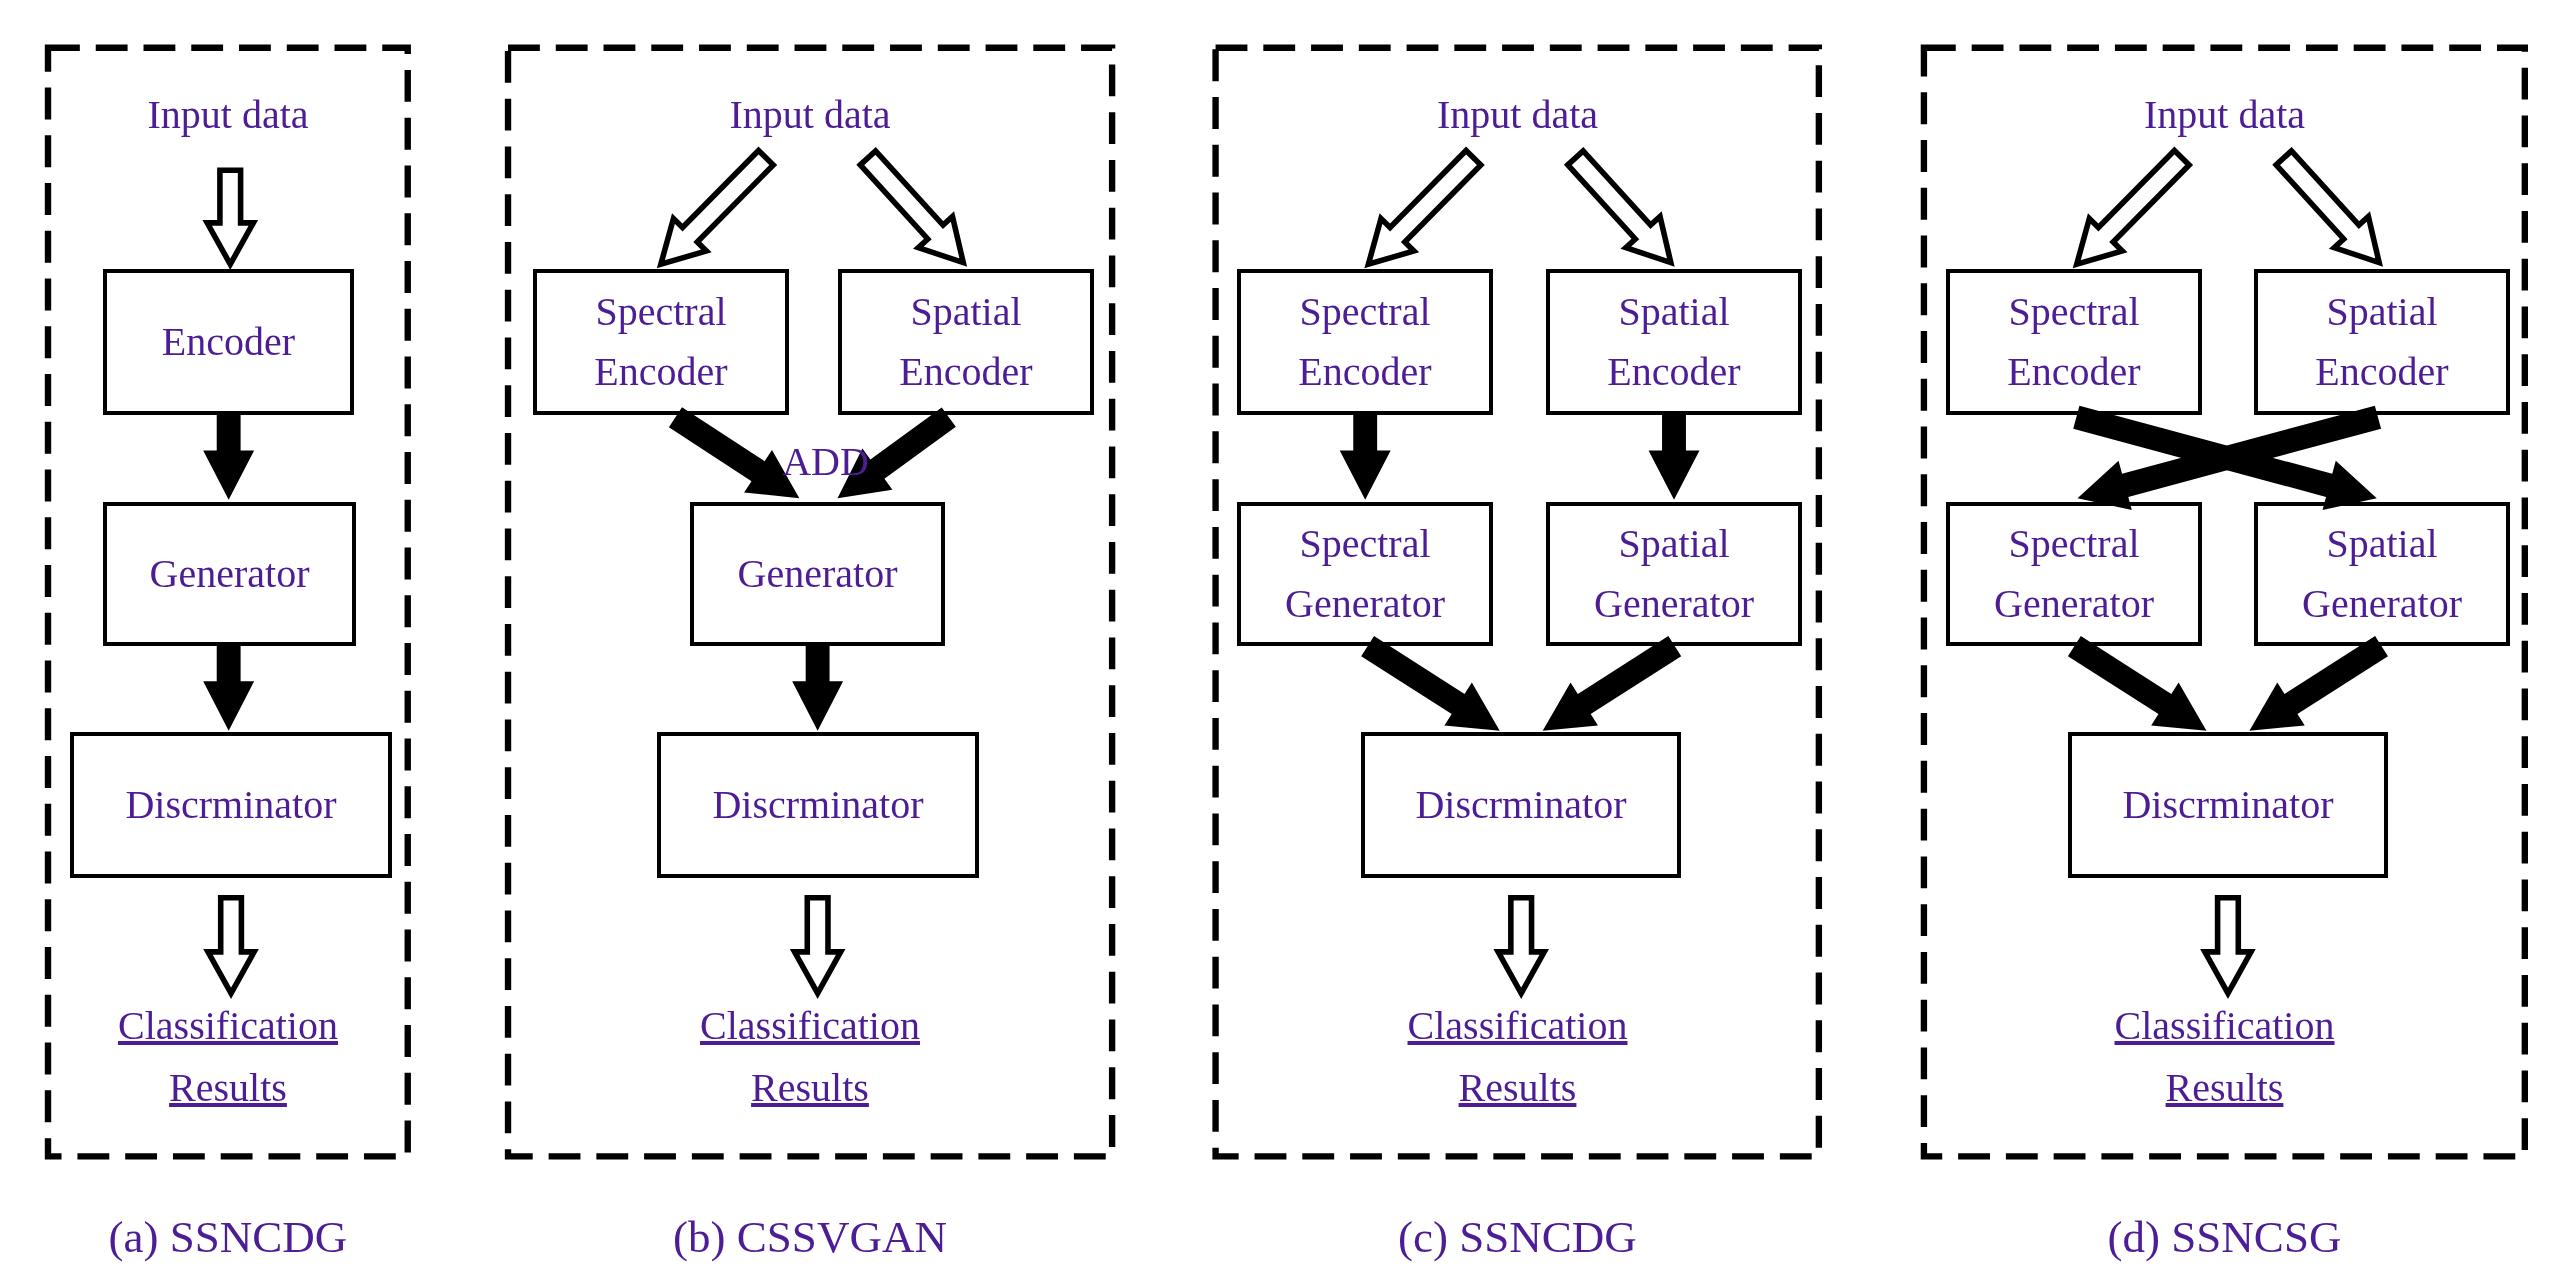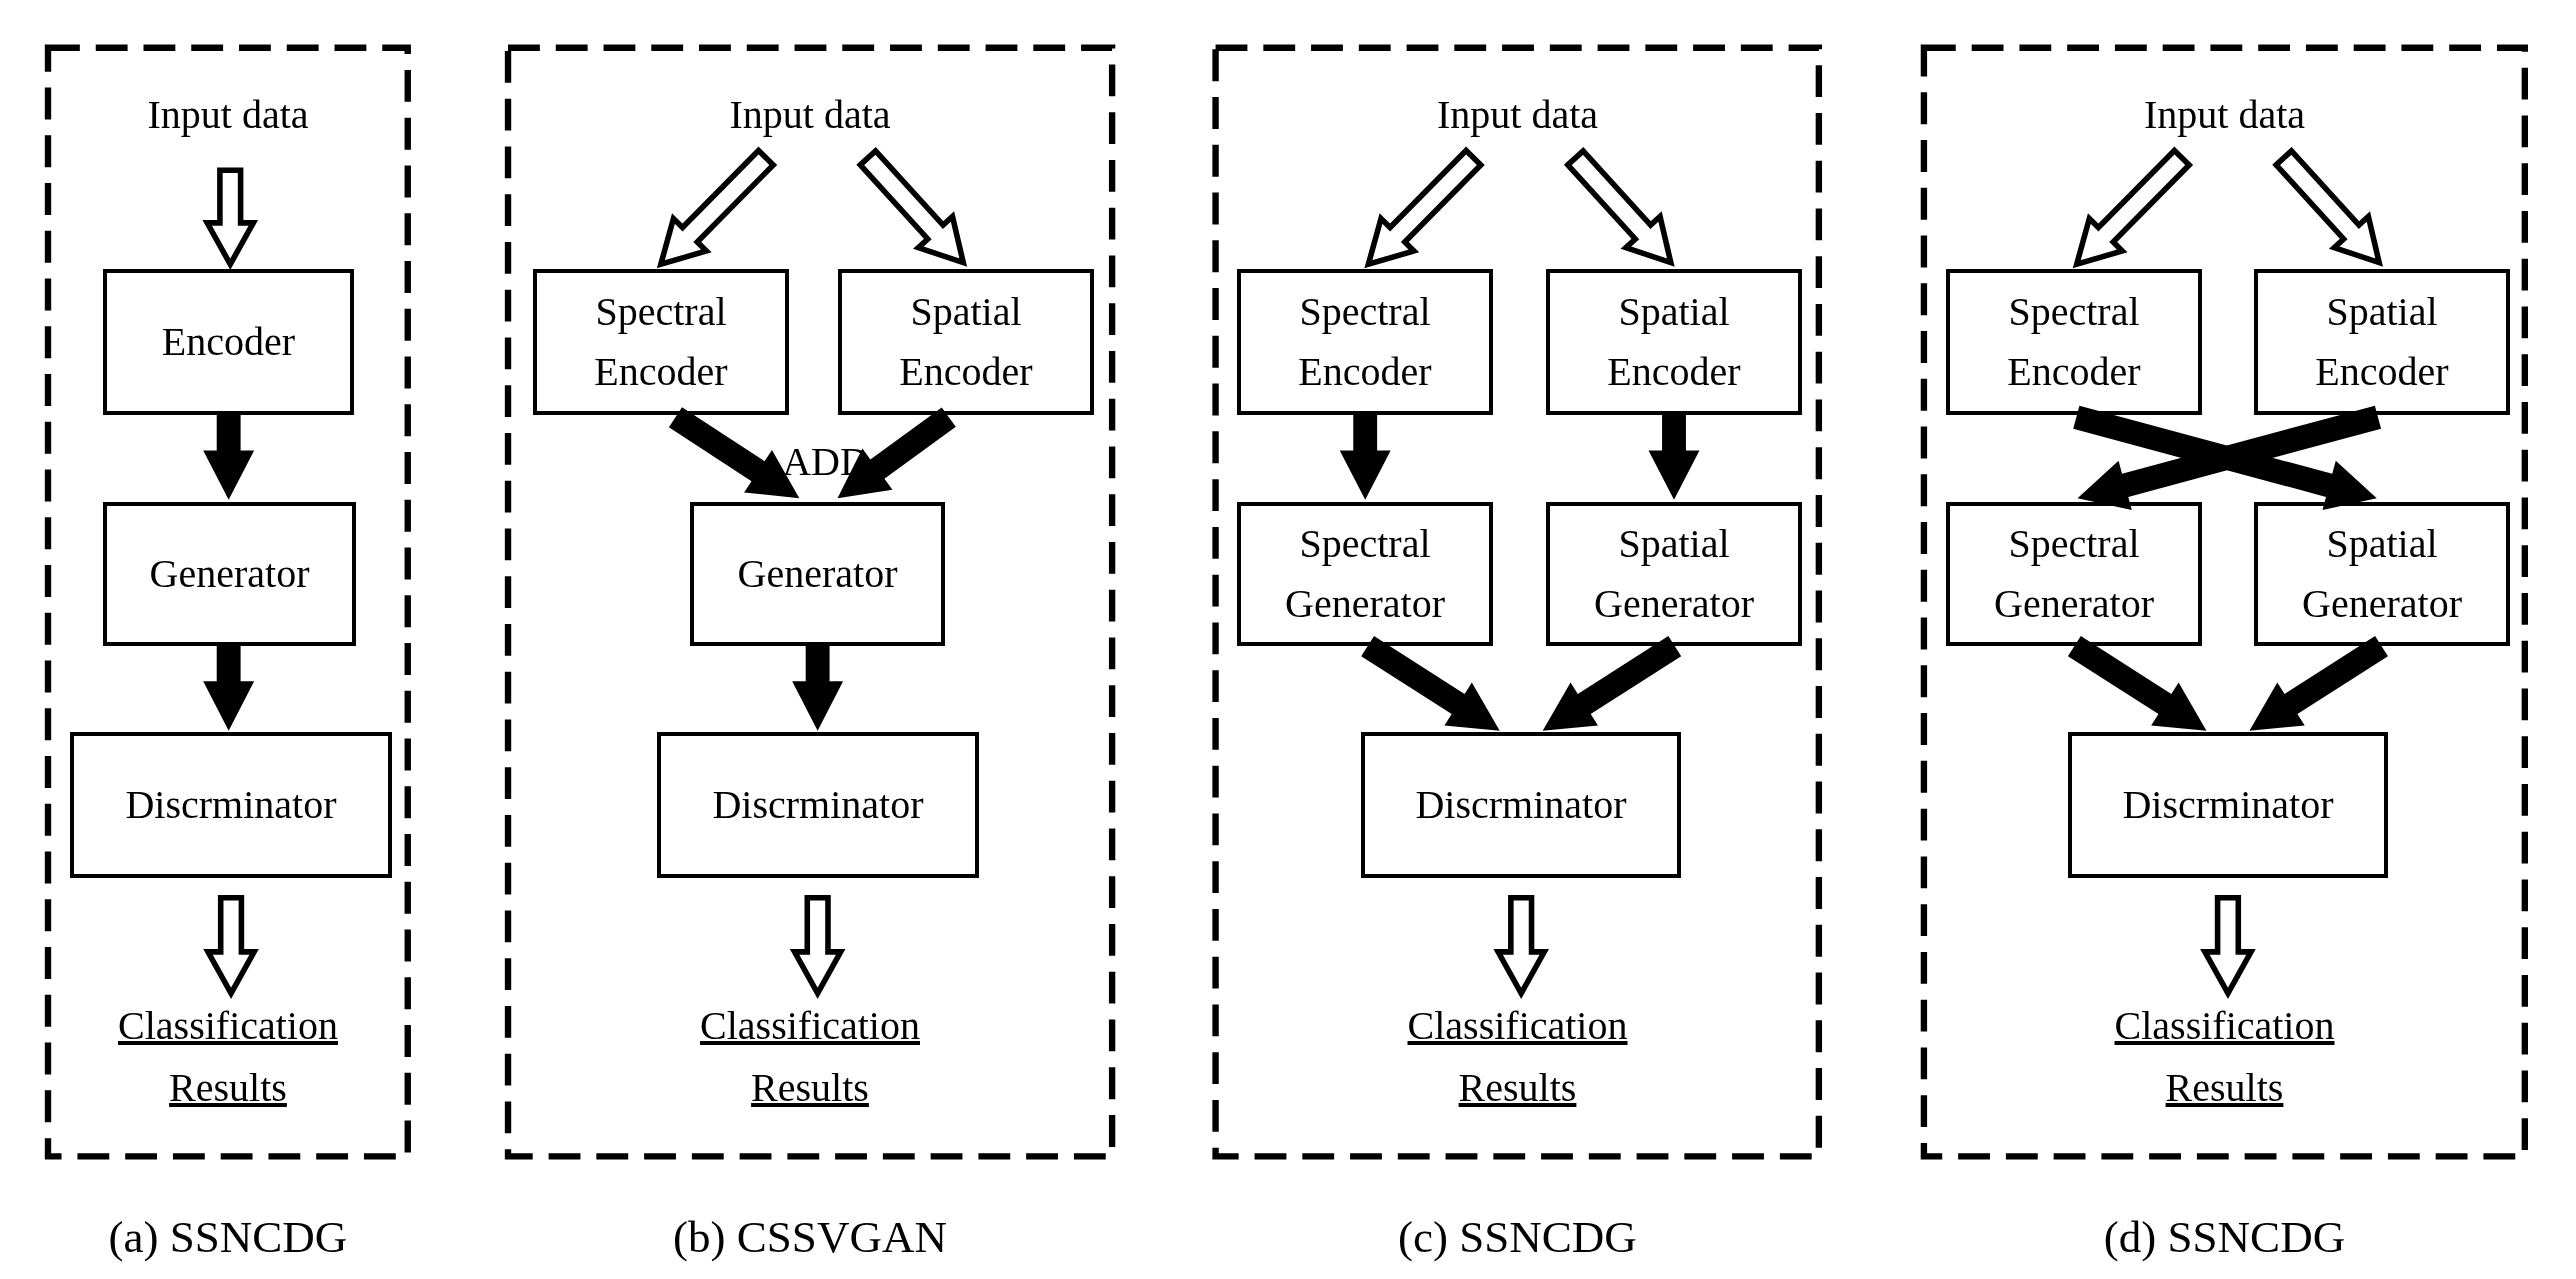--- a/index.html
+++ b/index.html
@@ -1,21 +1,21 @@
 <!DOCTYPE html>
 <html style="font-size:12.7px"><head>
 <meta charset="utf-8">
 <style>
   html,body{margin:0;padding:0;background:#ffffff;}
   .stage{
     position:relative;
     width:2576px;height:1279px;
     background:#ffffff;
     font-family:"Liberation Serif","DejaVu Serif",serif;
-    color:#000000;
+    color:#4c1d95;
     overflow:hidden;
   }
   svg.layer{position:absolute;left:0;top:0;width:2576px;height:1279px;pointer-events:none;}
   .frames{z-index:1;}
   .arrows{z-index:3;}
   .box{
     position:absolute;
     box-sizing:border-box;
     border:4px solid #000;
     background:#ffffff;
@@ -135,21 +135,21 @@
     </div>
     <div class="box" style="left:2254px;top:502px;width:256px;height:144px">
       <span>Spatial
 Generator</span>
     </div>
     <div class="box" style="left:2068px;top:732px;width:320px;height:146px">
       <span>Discrminator</span>
     </div>
     <div class="txt out-label" style="left:1924px;top:995px;width:601px">Classification
 Results</div>
-    <div class="caption" style="left:1924px;top:1210px;width:601px">(d) SSNCDG</div>
+    <div class="caption" style="left:1924px;top:1210px;width:601px">(d) SSNCSG</div>
   </section>
 
   <svg class="layer arrows" viewBox="0 0 3236 1607">
 
     <g transform="translate(289,332)">
       <path class="hollow" d="M -13 -118 L 13 -118 L 13 -52 L 29 -52 L 0 0 L -29 -52 L -13 -52 Z"></path>
       </g>
     <g transform="translate(287,628)">
       <path class="solid" d="M -15 -110 L 15 -110 L 15 -62 L 32 -62 L 0 0 L -32 -62 L -15 -62 Z"></path>
       </g>

